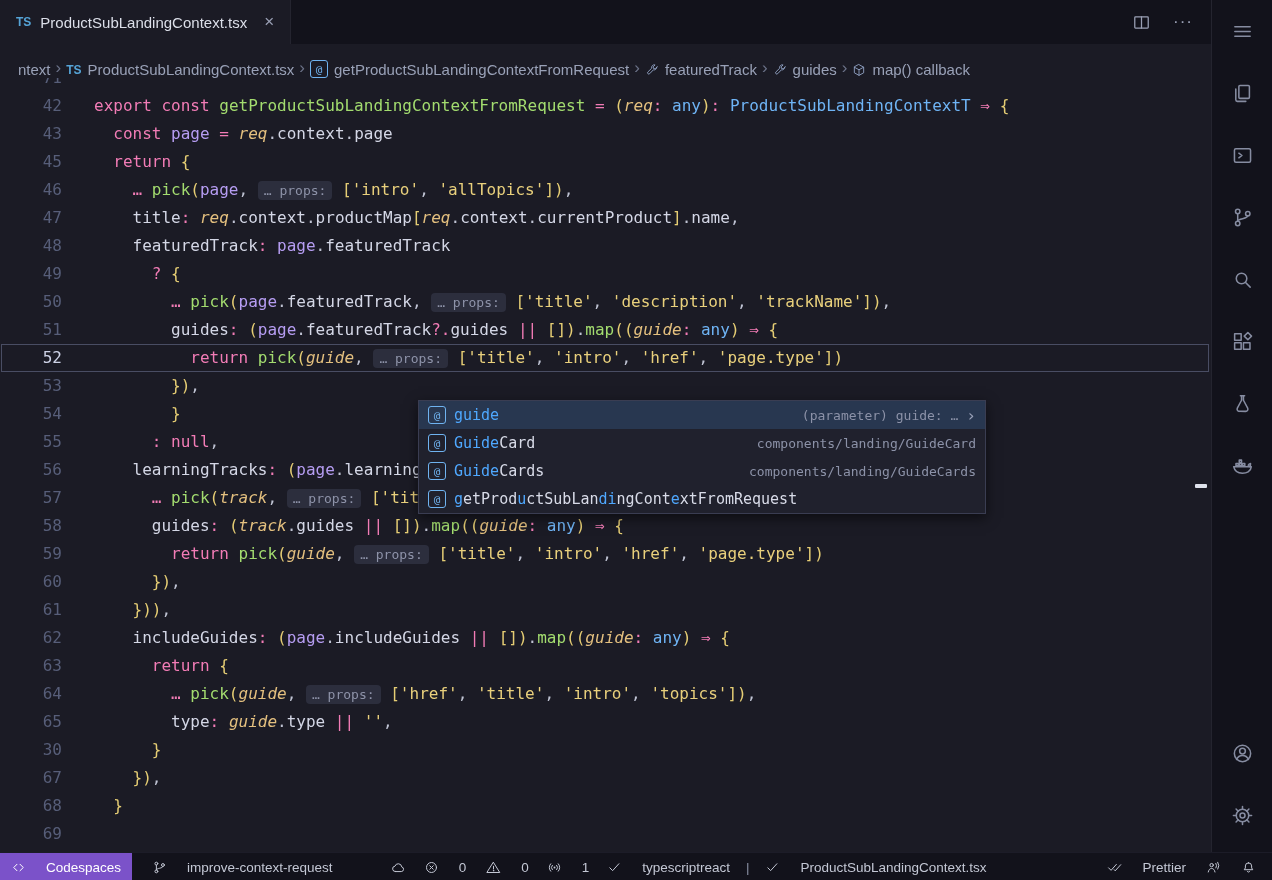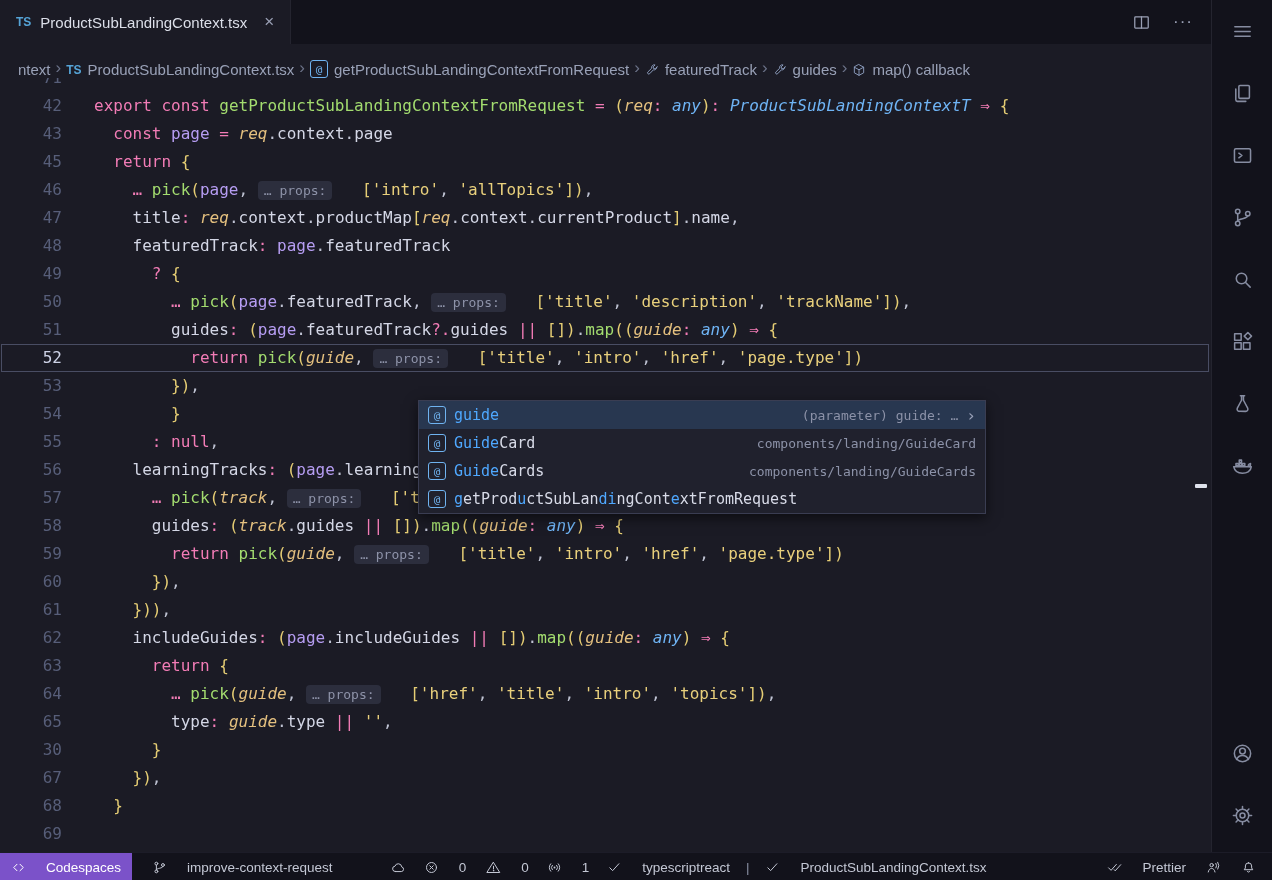--- a/index.html
+++ b/index.html
@@ -25,27 +25,27 @@
   .editor{position:relative;flex:1;background:#1b1b25;overflow:hidden;font:16px "DejaVu Sans Mono",monospace;}
   .lines{position:absolute;top:-14px;left:0;right:0;}
   .code-line{display:flex;height:28px;line-height:28px;white-space:pre;position:relative;}
   .gutter{flex:0 0 62px;text-align:right;color:#575e79;}
   .code{margin-left:32px;color:#d4d7e6;}
   .code-line.active .gutter{color:#cdd2e6;}
   .code-line.active::after{content:"";position:absolute;left:1px;right:2px;top:0;bottom:0;border:1px solid #494d63;pointer-events:none;}
   .tk-kw{color:#f27cb6;}
   .tk-fn{color:#a3dc6f;}
   .tk-str{color:#e9d07c;}
-  .tk-type{color:#6fb4f5;font-style:italic;}
+  .tk-type{color:#6fb4f5;}
   .tk-param{color:#e4c07f;font-style:italic;}
   .tk-var{color:#b69df2;}
   .tk-id{color:#d4d7e6;}
   .tk-pun{color:#c0c4d4;}
   .tk-brk{color:#e5cd74;}
-  .tk-inlay{background:#2c2e3d;color:#8e93a9;font-size:13px;font-style:normal;padding:2px 6px;border-radius:4px;margin-right:20px;}
+  .tk-inlay{background:#2c2e3d;color:#8e93a9;font-size:13px;font-style:normal;padding:2px 6px;border-radius:4px;margin-right:0;}
   
   .suggest{position:absolute;left:418px;top:322px;width:566px;background:#20212d;border:1px solid #3a3d52;box-shadow:0 4px 12px rgba(0,0,0,.55);z-index:5;}
   .sg-row{display:flex;align-items:center;height:28px;padding:0 9px;gap:8px;cursor:default;}
   .sg-row.selected{background:#283750;}
   .sg-label{font:15px "DejaVu Sans Mono",monospace;color:#d8dbe8;white-space:pre;}
   .sg-label .m{color:#4fa8ff;}
   .sg-spacer{flex:1;}
   .sg-detail{font:13px "DejaVu Sans Mono",monospace;color:#8c92a8;white-space:pre;}
   .sg-chevron{color:#9aa1b8;font-size:16px;}
   .sg-ic{width:16px;height:16px;color:#9fb6d8;flex:0 0 auto;}

